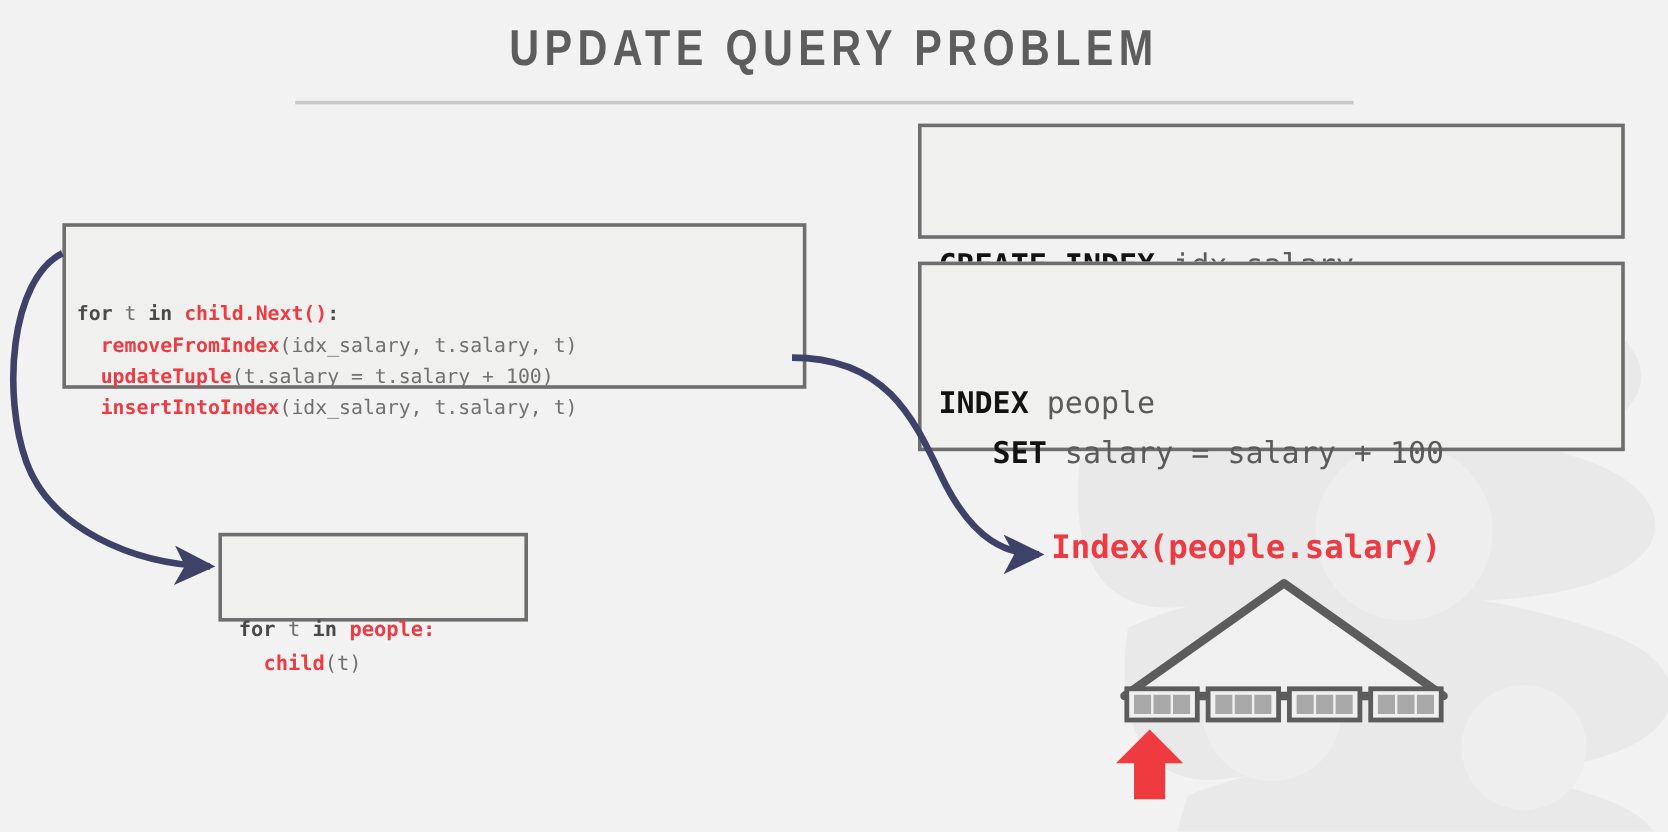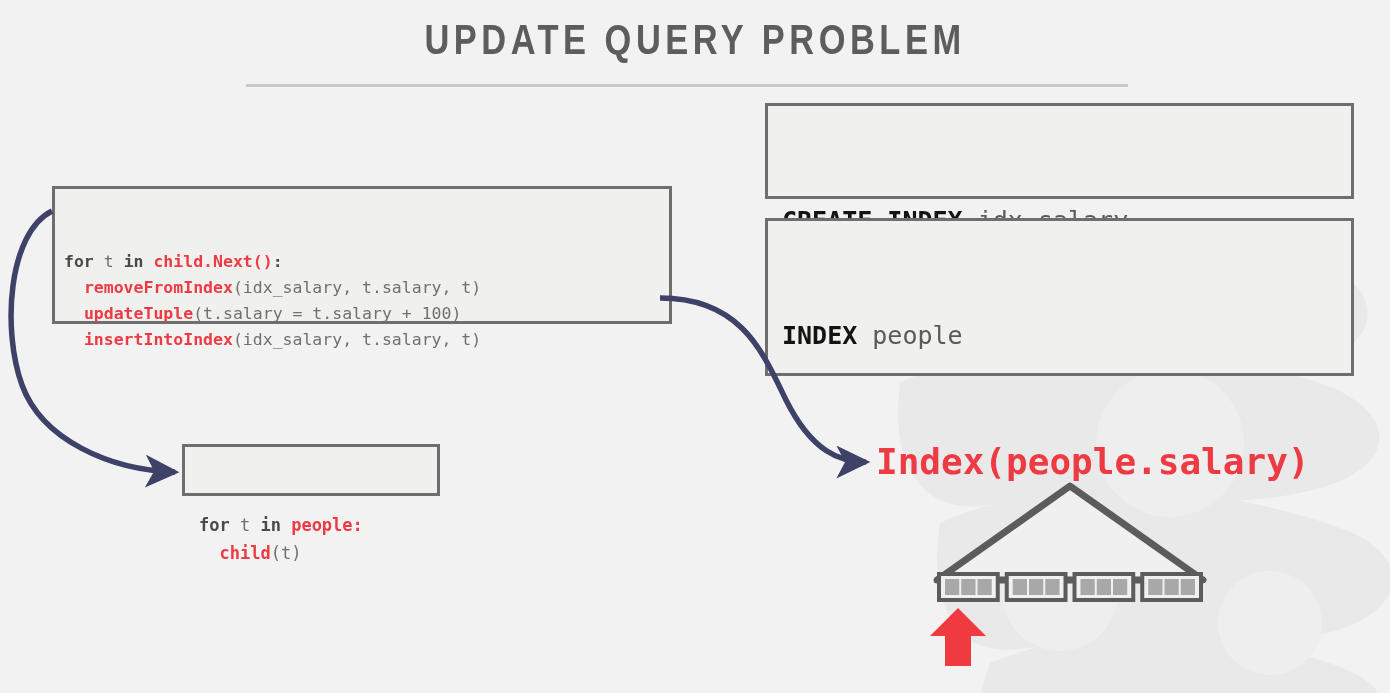--- a/index.html
+++ b/index.html
@@ -68,21 +68,21 @@
   }
 
   
   #pseudo-main {
     left: 52px;  top: 186px;  width: 620px; height: 138px;
     padding: 8px 10px 0 9px;
     font-size: 16.5px;
     line-height: 26px;
   }
   #pseudo-child {
-    left: 182px; top: 444px; width: 258px; height: 52px;
+    left: 182px; top: 444px; width: 258px; height: 74px;
     padding: 8px 10px 8px 14px;
     font-size: 17px;
     line-height: 28px;
   }
   .kw-red   { color: #ee3a43; font-weight: bold; }
   .kw-dark  { color: #4a4a4a; font-weight: bold; }
   .plain    { color: #707070; font-weight: normal; }
 
   
   .sqlbox {
@@ -96,21 +96,21 @@
   #sql-update { left: 765px; top: 218px; width: 589px; height: 158px; }
   .sql-kw  { color: #131313; font-weight: bold; }
   .sql-val { color: #5a5a5a; font-weight: normal; }
 
   
   #index-label {
     position: absolute;
     left: 876px;
     top: 441px;
     font-family: "DejaVu Sans Mono", "Liberation Mono", monospace;
-    font-size: 36px;
+    font-size: 27px;
     font-weight: bold;
     color: #ee3a43;
     white-space: nowrap;
     z-index: 5;
   }
 
   
   #btree-icon {
     position: absolute;
     left: 925px;
@@ -168,21 +168,21 @@
 
 <div class="box code" id="pseudo-child">
   <div><div><span class="kw-dark">for </span><span class="plain">t </span><span class="kw-dark">in </span><span class="kw-red">people:</span></div><div><span class="plain">  </span><span class="kw-red">child</span><span class="plain">(t)</span></div></div>
 </div>
 
 <div class="box sqlbox" id="sql-create">
   <div><div><span class="sql-kw">CREATE INDEX </span><span class="sql-val">idx_salary</span></div><div><span class="sql-kw">   ON </span><span class="sql-val">people (salary);</span></div></div>
 </div>
 
 <div class="box sqlbox" id="sql-update">
-  <div><div><span class="sql-kw">INDEX </span><span class="sql-val">people</span></div></div>
+  <div><div><span class="sql-kw">INDEX </span><span class="sql-val">people</span></div><div><span class="sql-kw">   SET </span><span class="sql-val">salary = salary + 100</span></div></div>
 </div>
 
 <div id="index-label">Index(people.salary)</div>
 
 <svg id="btree-icon" viewBox="0 0 290 130" xmlns="http://www.w3.org/2000/svg">
   <polygon points="145,8 278,102 12,102" fill="#f0f0f0" stroke="#5c5c5c" stroke-width="7" stroke-linejoin="round"></polygon>
   <g id="btree-leaves">
       <rect x="14" y="96" width="58.75" height="26" fill="#f0f0f0" stroke="#5c5c5c" stroke-width="4"></rect>
       <rect x="20" y="101" width="14.25" height="16" fill="#a8a8a8"></rect>
       <rect x="36.25" y="101" width="14.25" height="16" fill="#a8a8a8"></rect>

